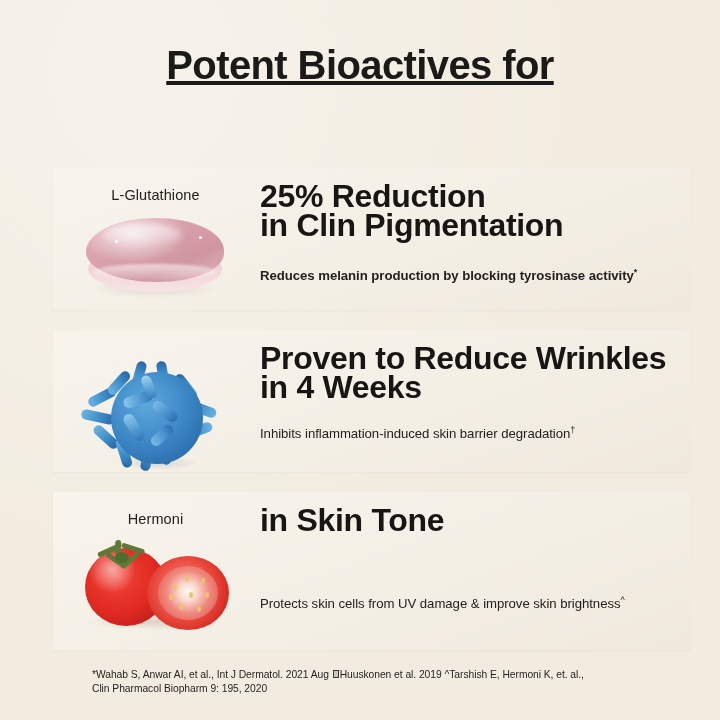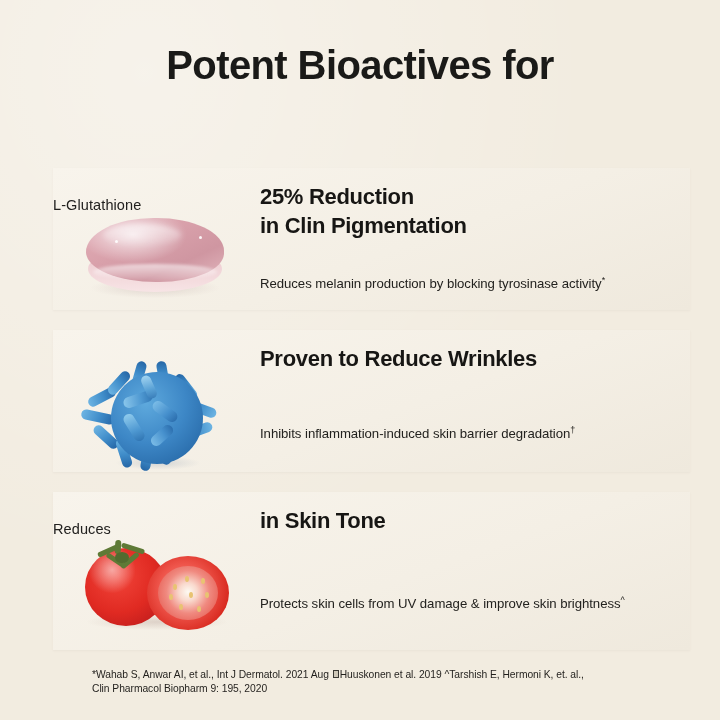--- a/index.html
+++ b/index.html
@@ -26,20 +26,21 @@
     top:42px; left:0; width:720px;
     text-align:center;
   }
   .title-line {
     font-family:"Liberation Sans", sans-serif;
     font-weight:bold;
     font-size:40px;
     line-height:46px;
     letter-spacing:-0.6px;
     color:#1a1a18;
+    text-decoration:underline;
   }
 
   
   .card {
     position:absolute;
     left:53px;
     width:637px;
     background:
       linear-gradient(160deg, #f8f4ec 0%, #f4efe5 55%, #efe9dd 100%);
     box-shadow:0 1px 2px rgba(120,105,80,0.06);
@@ -54,22 +55,22 @@
   }
 
   
   .ingredient-col {
     position:absolute;
     left:0; top:0;
     width:205px; height:100%;
   }
   .ingredient-label {
     position:absolute;
-    top:28px; left:0; width:205px;
-    text-align:left;
+    top:18px; left:0; width:205px;
+    text-align:center;
     font-size:14.5px;
     letter-spacing:0.1px;
     color:#22211f;
     white-space:nowrap;
   }
   .ingredient-label .reg {
     font-size:9px;
     vertical-align:super;
     letter-spacing:0;
   }
@@ -83,35 +84,35 @@
   .text-col {
     position:absolute;
     left:207px; top:0;
     width:430px; height:100%;
   }
   .headline {
     position:absolute;
     left:0; top:14px;
     width:430px;
     font-weight:bold;
-    font-size:22px;
+    font-size:32px;
     line-height:29px;
     letter-spacing:-0.3px;
     color:#171614;
   }
   .desc {
     position:absolute;
     left:0;
     width:440px;
     font-size:13.2px;
     line-height:17px;
     letter-spacing:-0.05px;
     color:#23221f;
   }
-  #card-0 .desc { top:104px; }
+  #card-0 .desc { top:96px;font-weight:bold; }
   #card-1 .desc { top:92px; }
   #card-2 .desc { top:100px; }
   .desc .mark {
     font-size:9px;
     vertical-align:super;
   }
 
   
   .footnote {
     position:absolute;
@@ -319,32 +320,33 @@
             <div class="rod" style="left:66px;  top:58px; width:30px; height:11px; transform:rotate(58deg);  background:linear-gradient(100deg,#92cdee 0%,#4f99d2 60%,#2f74b2 100%);"></div>
             <div class="rod" style="left:96px;  top:66px; width:26px; height:11px; transform:rotate(-42deg); background:linear-gradient(100deg,#7dbee8 0%,#4690cd 60%,#2a6cac 100%);"></div>
             <div class="rod" style="left:84px;  top:18px; width:24px; height:10px; transform:rotate(66deg);  background:linear-gradient(100deg,#a5d6f2 0%,#5aa2d6 60%,#387cb8 100%);"></div>
           </div>
         </div>
       </div>
 
       <div class="text-col">
         <div class="headline">
           <div>Proven to Reduce Wrinkles</div>
+          <div>in 4 Weeks</div>
         </div>
         <div class="desc"><span>Inhibits inflammation-induced skin barrier degradation</span><span class="mark">†</span></div>
       </div>
 
     </div>
   </div>
 
   <div class="card" id="card-2">
     <div class="card-inner">
 
       <div class="ingredient-col">
-        <div class="ingredient-label"><span>Reduces</span><span class="reg"></span></div>
+        <div class="ingredient-label"><span>Hermoni</span><span class="reg"></span></div>
 
         <div class="art">
           <div class="tom-wrap">
             <div class="tom-shadow"></div>
             <div class="tom-whole"></div>
             <div class="tom-half"></div>
             <div class="tom-half-inner"></div>
             <div class="seed" style="left:120px; top:58px;"></div>
             <div class="seed" style="left:132px; top:50px;"></div>
             <div class="seed" style="left:148px; top:52px;"></div>

